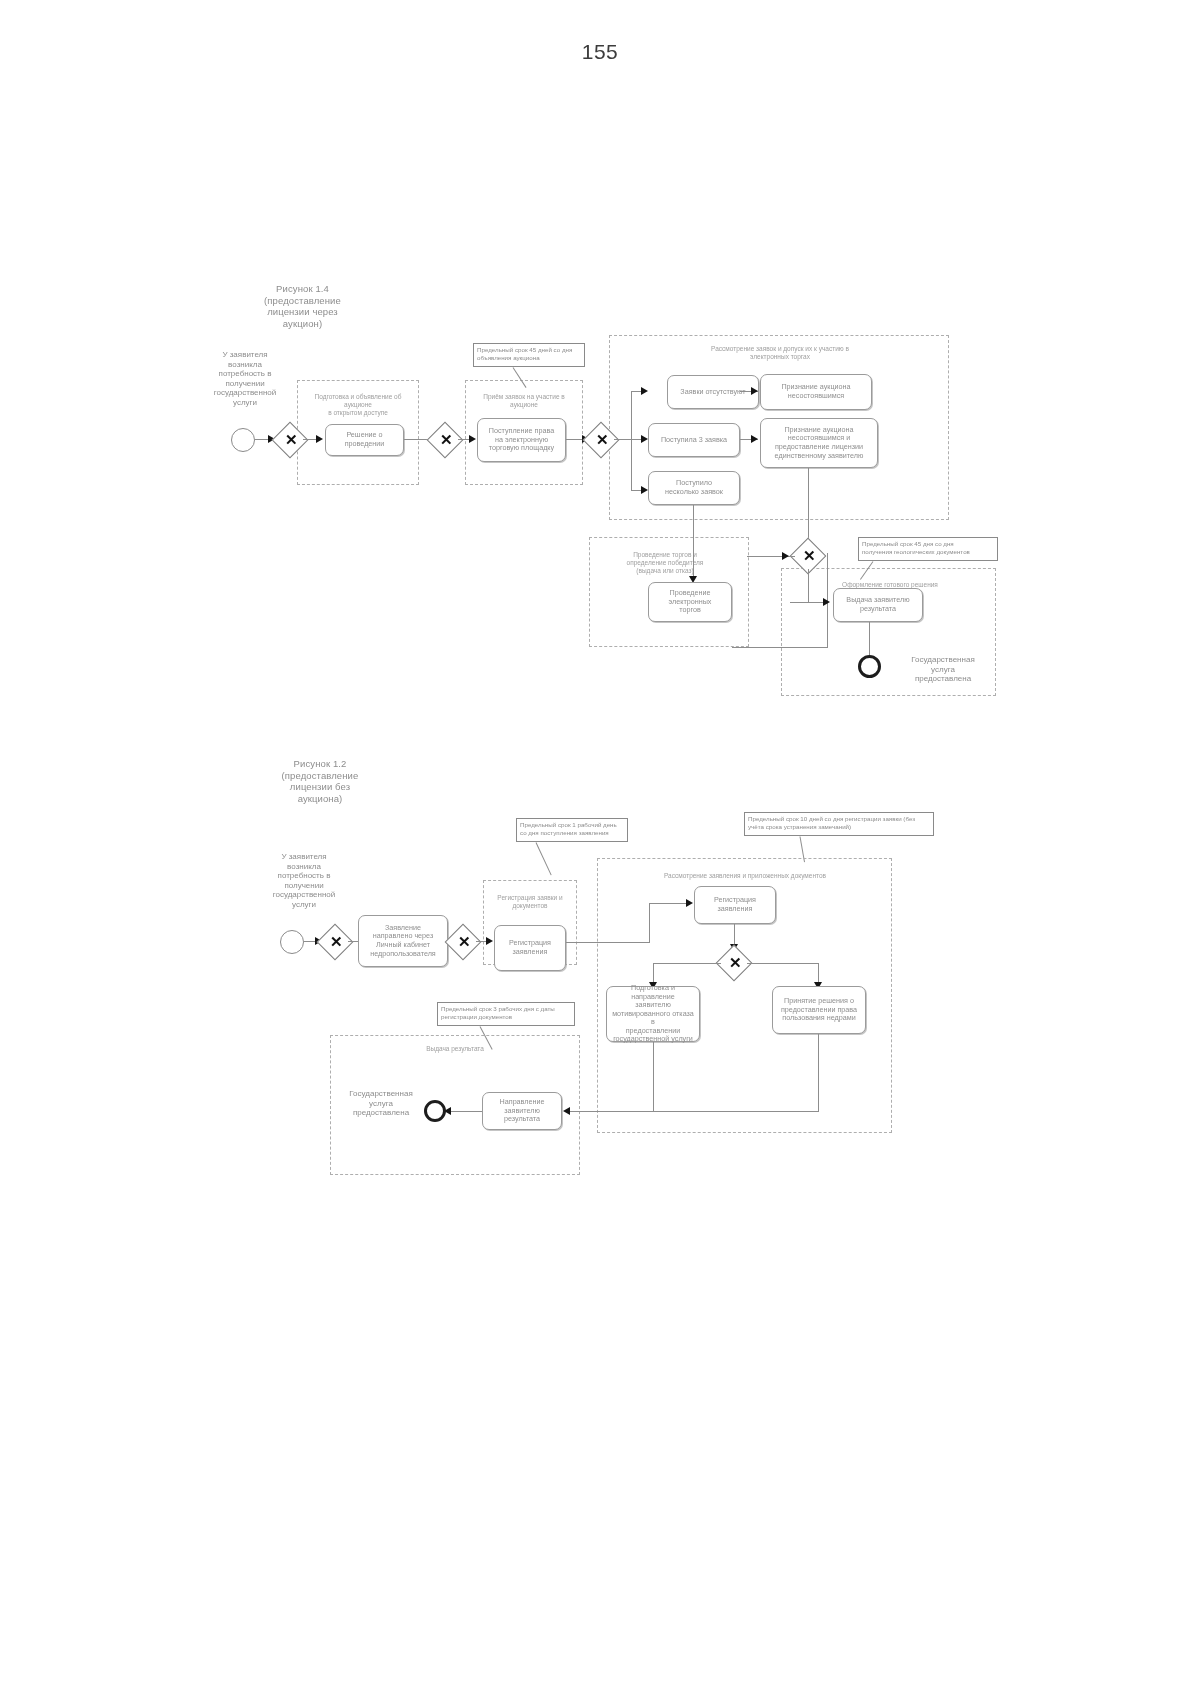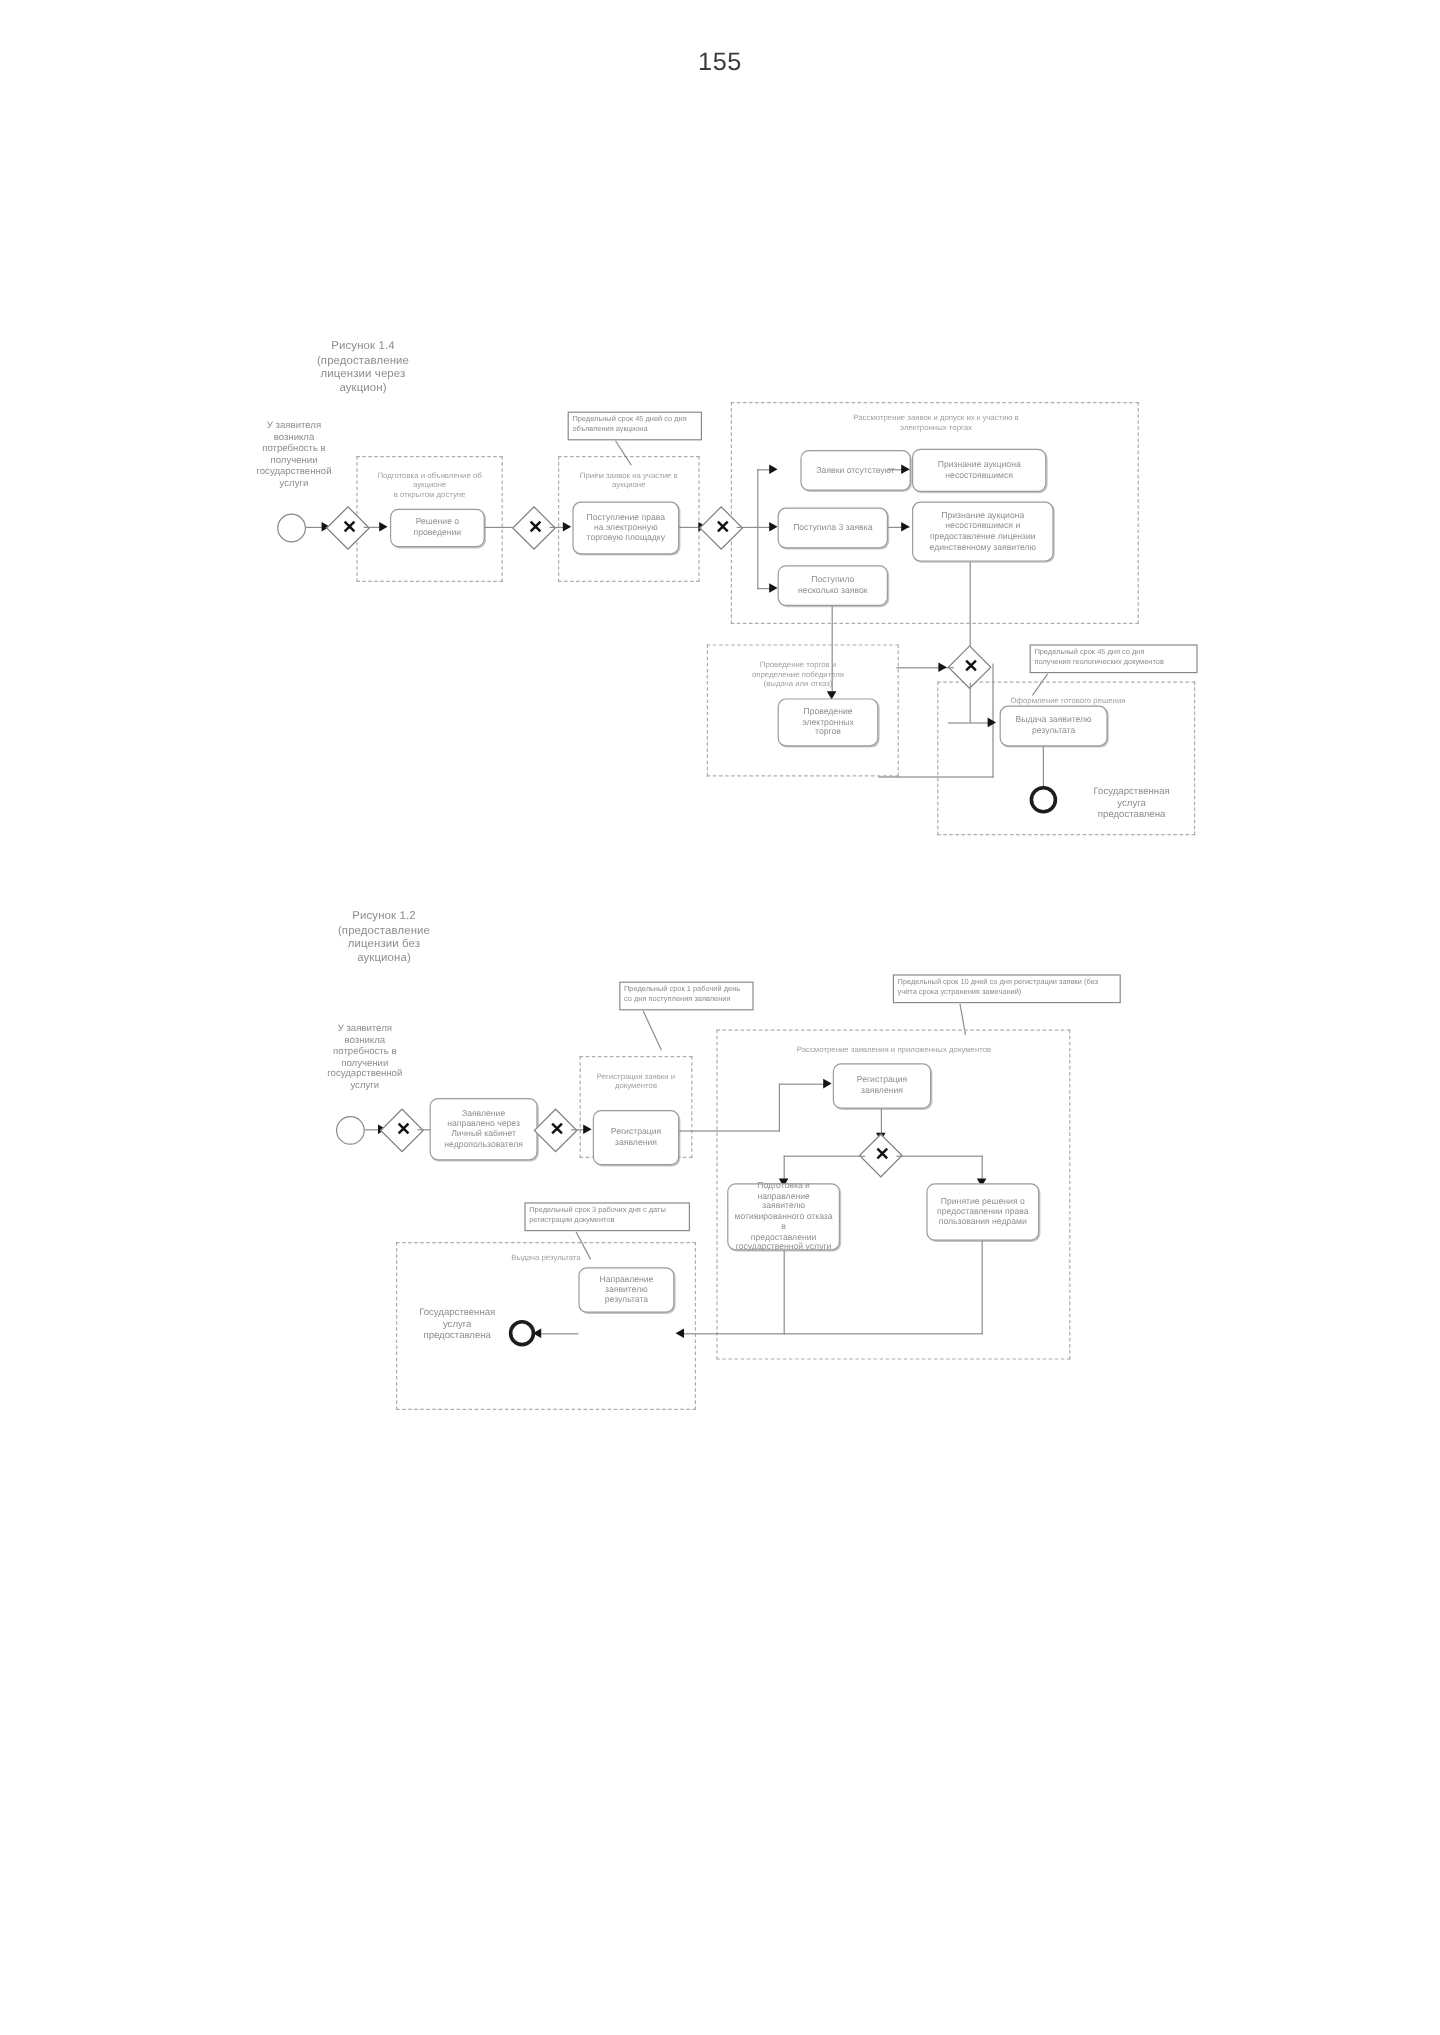--- a/index.html
+++ b/index.html
@@ -447,21 +447,21 @@
         <div>предоставлении права</div>
         <div>пользования недрами</div>
       </div>
     </div>
 
     <div class="ln v" style="left:653px; top:1042px; height:70px;"></div>
     <div class="ln v" style="left:818px; top:1034px; height:78px;"></div>
     <div class="ln h" style="left:570px; top:1111px; width:249px;"></div>
     <div class="ar l" style="left:563px; top:1107px;"></div>
 
-    <div class="task" style="left:482px; top:1056px; width:80px; height:38px;">
+    <div class="task" style="left:482px; top:1092px; width:80px; height:38px;">
       <div>
         <div>Направление</div>
         <div>заявителю</div>
         <div>результата</div>
       </div>
     </div>
 
     <div class="ln h" style="left:450px; top:1111px; width:32px;"></div>
     <div class="ar l" style="left:444px; top:1107px;"></div>
     <div class="evt end" style="left:424px; top:1100px; width:22px; height:22px;"></div>

